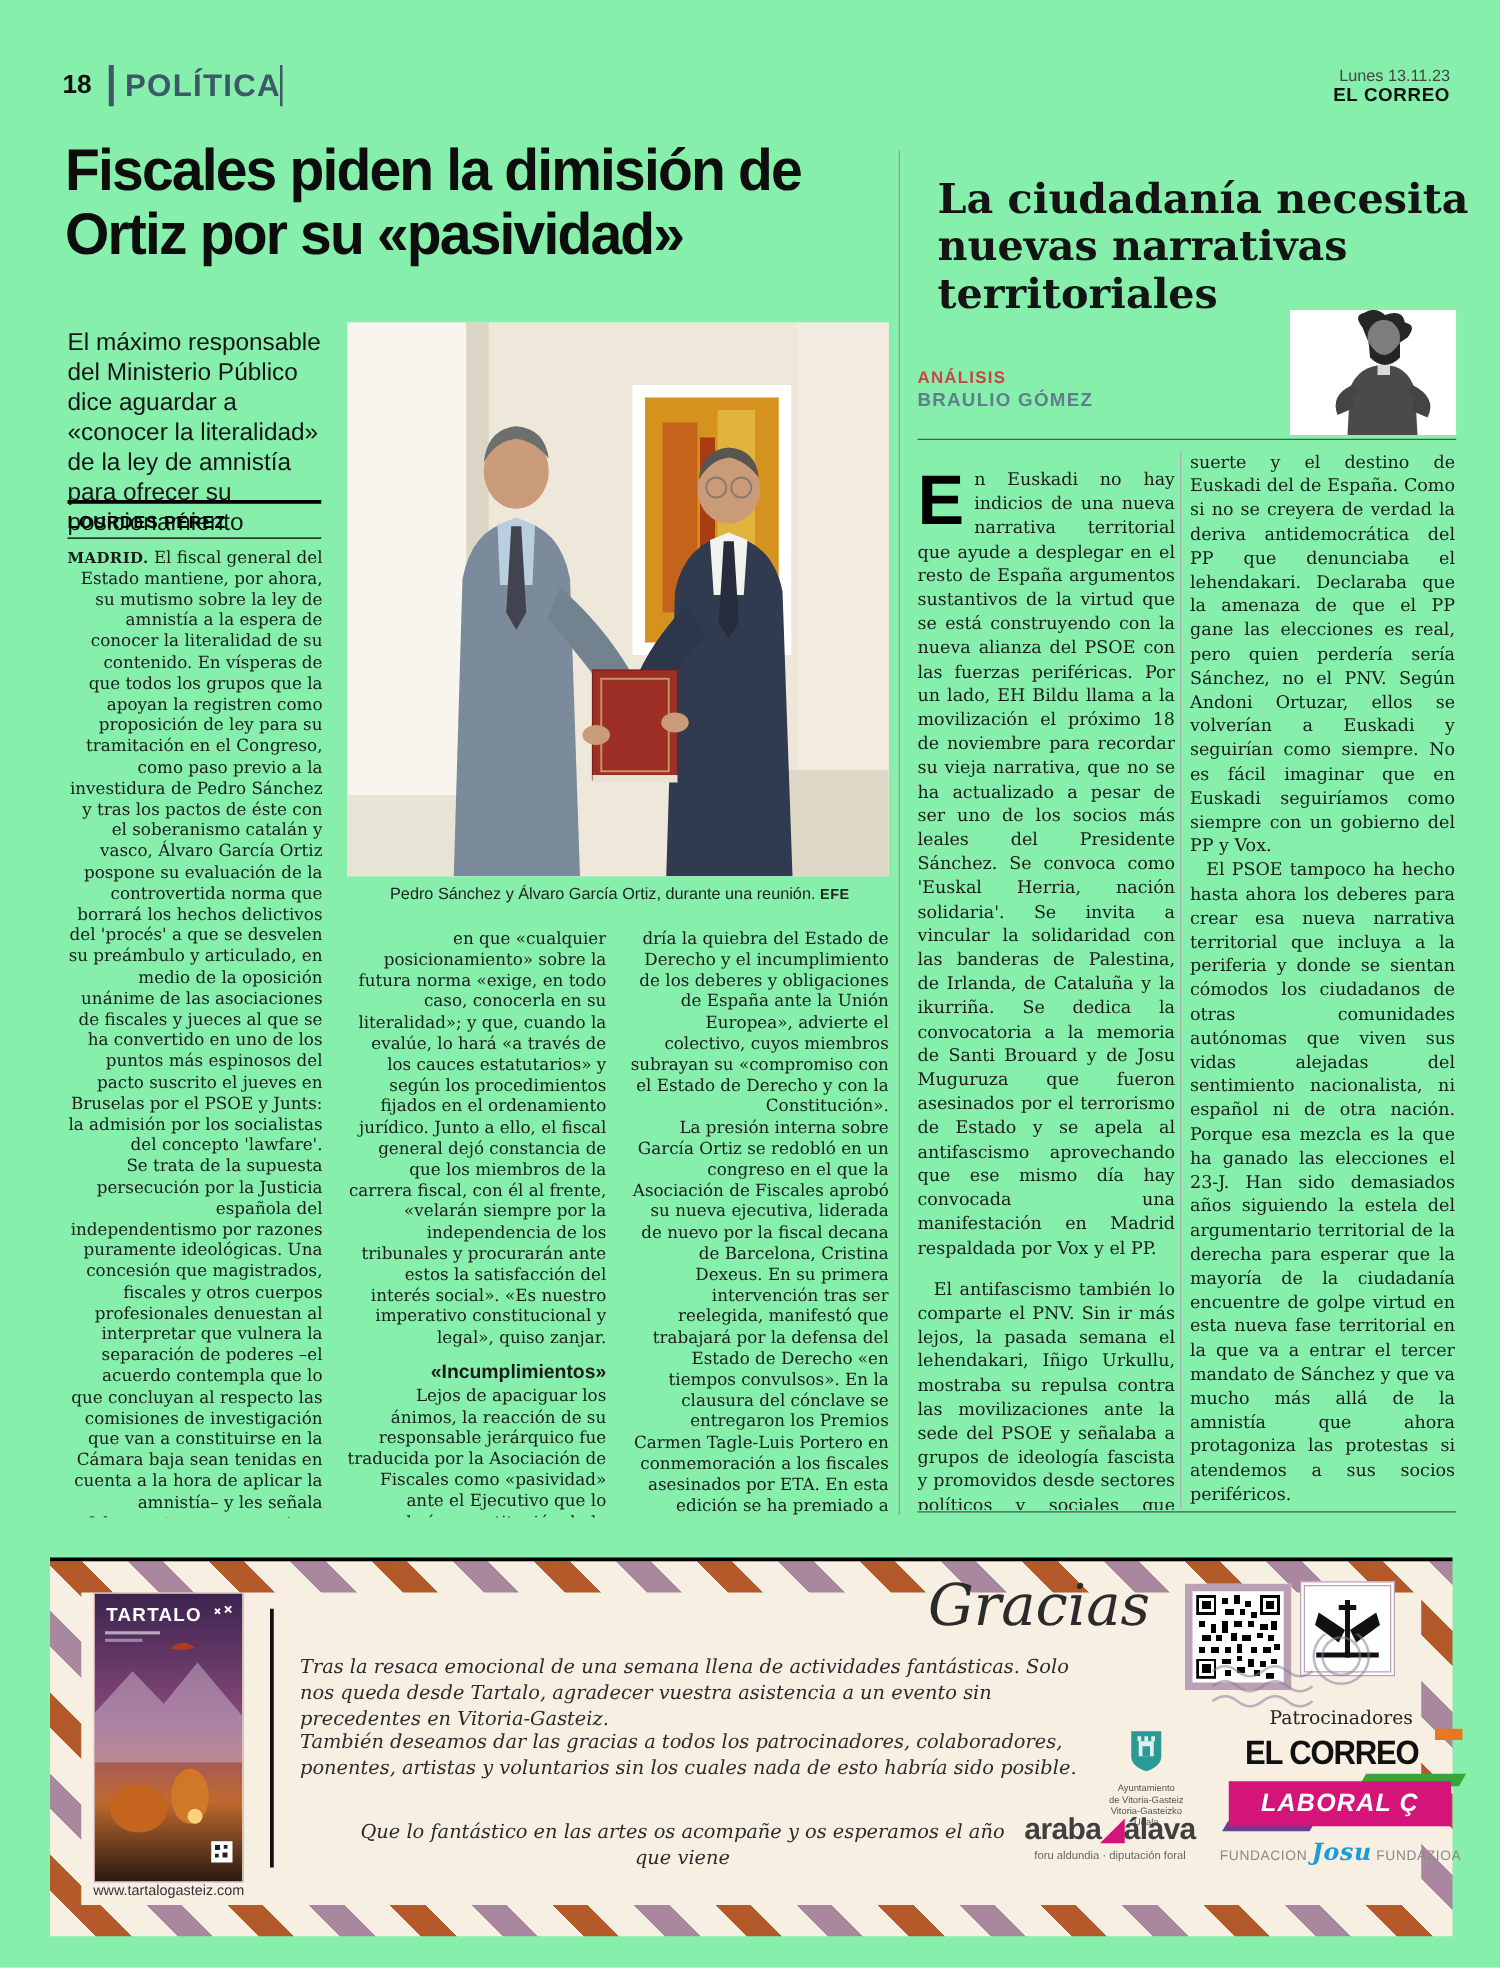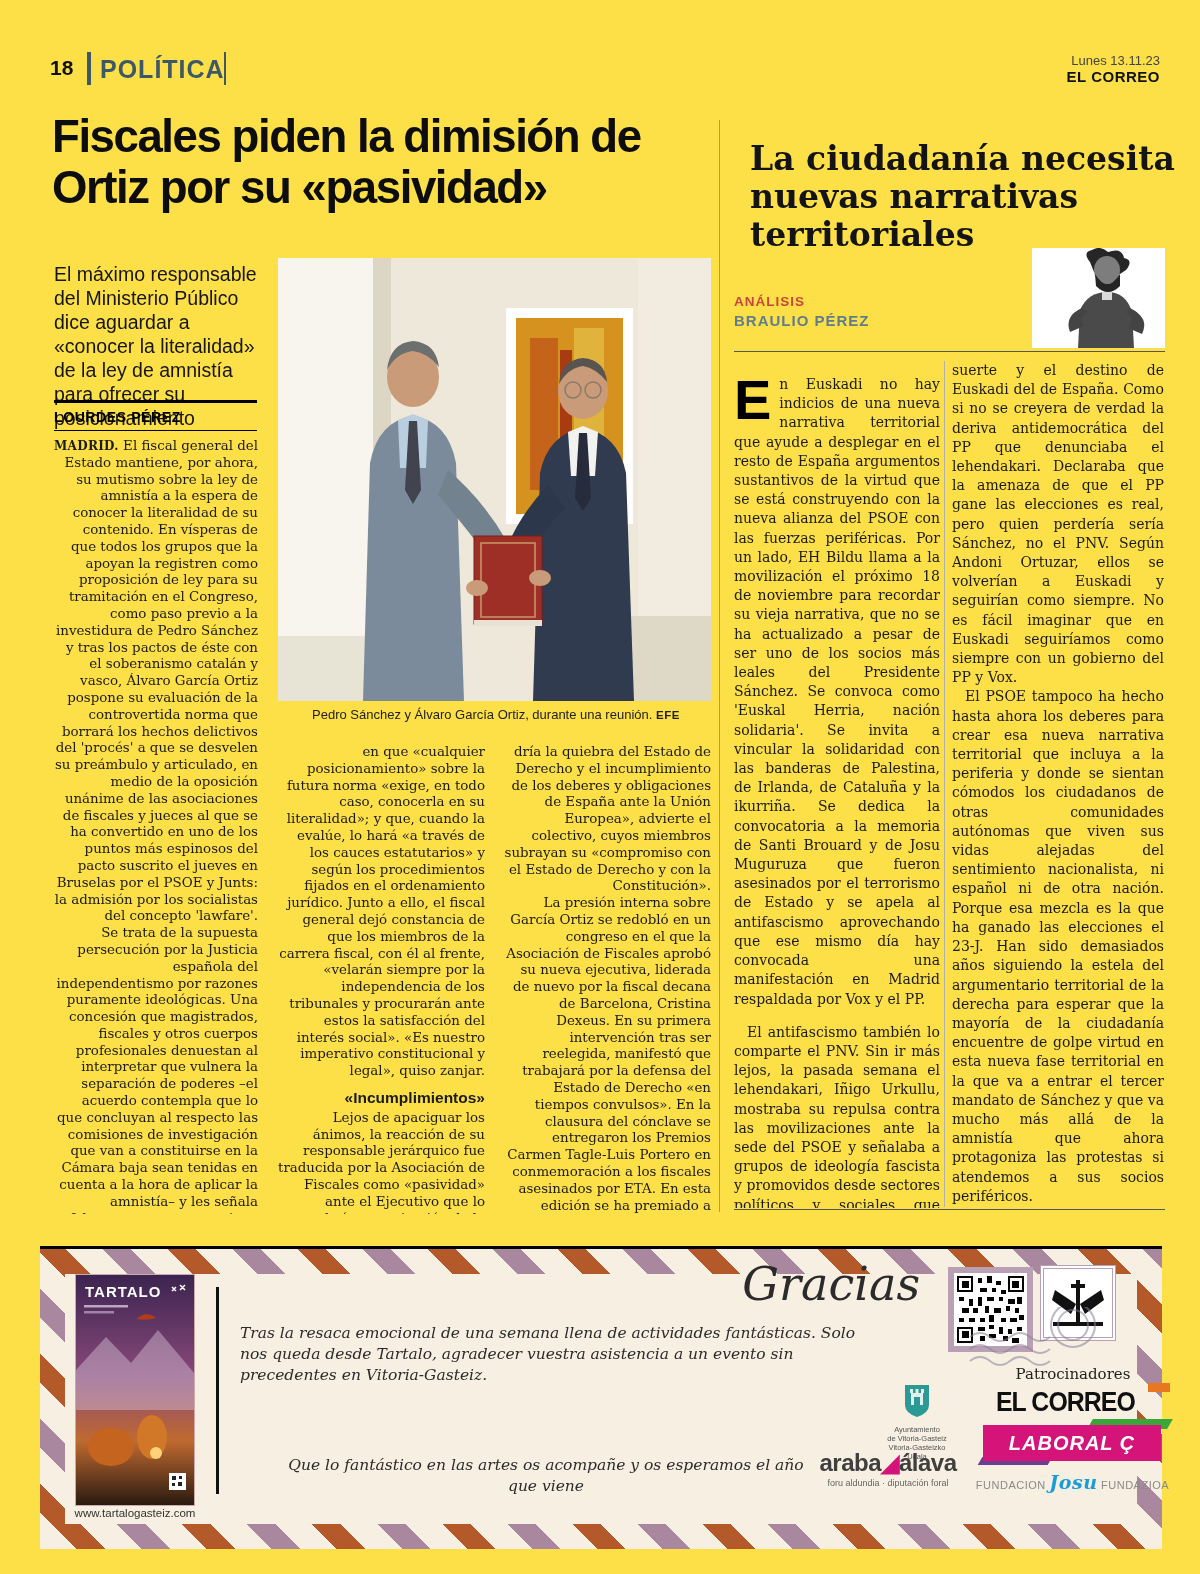--- a/index.html
+++ b/index.html
@@ -1,16 +1,16 @@
 <!DOCTYPE html>
 <html><head>
 <meta charset="utf-8">
 <style>
   html,body{margin:0;padding:0;background:#e9e9e9;}
-  .page{position:relative;width:1200px;height:1574px;margin:0 auto;background:#fde047;
+  .page{position:relative;width:1200px;height:1574px;margin:0 auto;background:#86efac;
         font-family:"Liberation Sans",sans-serif;color:#1c1c1c;overflow:hidden;}
   .abs{position:absolute;}
 
   
   .hdr-num{left:50px;top:56px;font-size:21px;font-weight:bold;color:#111;}
   .hdr-bar1{left:87px;top:52px;width:4px;height:33px;background:#3d5866;}
   .hdr-section{left:100px;top:55px;font-size:25px;font-weight:bold;letter-spacing:1px;color:#3d5866;}
   .hdr-bar2{left:224px;top:52px;width:2px;height:33px;background:#3d5866;}
   .hdr-right{left:960px;top:53px;width:200px;text-align:right;}
   .hdr-date{font-size:13px;color:#444;}
@@ -163,21 +163,21 @@
 
   <div class="abs serif bodycol col3">
     <p>dría la quiebra del Estado de Derecho y el incumplimiento de los deberes y obligaciones de España ante la Unión Europea», advierte el colectivo, cuyos miembros subrayan su «compromiso con el Estado de Derecho y con la Constitución».</p>
     <p class="ind">La presión interna sobre García Ortiz se redobló en un congreso en el que la Asociación de Fiscales aprobó su nueva ejecutiva, liderada de nuevo por la fiscal decana de Barcelona, Cristina Dexeus. En su primera intervención tras ser reelegida, manifestó que trabajará por la defensa del Estado de Derecho «en tiempos convulsos». En la clausura del cónclave se entregaron los Premios Carmen Tagle-Luis Portero en conmemoración a los fiscales asesinados por ETA. En esta edición se ha premiado a Concepción Talón, quien fuera fiscal jefe en Barcelona, por su trabajo «en condiciones adversas en los momentos más difíciles del 'procés'».</p>
   </div>
 
   <div class="abs divider-main"></div>
 
   <h2 class="abs a-head" style="margin:16px;">La ciudadanía necesita nuevas narrativas territoriales</h2>
   <div class="abs kicker">ANÁLISIS</div>
-  <div class="abs author">BRAULIO PÉREZ</div>
+  <div class="abs author">BRAULIO GÓMEZ</div>
 
   <div class="abs a-illu">
     <svg width="133" height="100" viewBox="0 0 133 100">
       <rect width="133" height="100" fill="#ffffff"></rect>
       <path d="M58 14 Q50 4 60 2 Q68 -3 76 4 Q90 -1 92 10 Q102 12 94 22 L88 26 L62 24 Z" fill="#262626"></path>
       <ellipse cx="75" cy="22" rx="13" ry="14" fill="#7d7d7d"></ellipse>
       <path d="M63 26 Q75 46 88 26 L88 38 Q76 50 64 38 Z" fill="#242424"></path>
       <path d="M48 62 Q56 44 75 44 Q94 44 100 64 L102 100 L46 100 Z" fill="#4a4a4a"></path>
       <path d="M50 60 Q32 68 38 84 L52 78 Q46 70 56 64 Z" fill="#444444"></path>
       <path d="M98 60 Q118 70 110 86 L96 80 Q104 70 94 64 Z" fill="#444444"></path>
@@ -231,20 +231,21 @@
         <path d="M96 12 l4 4 m0 -4 l-4 4 M104 10 l5 5 m0 -5 l-5 5" stroke="#fff" stroke-width="1.5"></path>
         <text x="9" y="22" font-family="Liberation Sans,sans-serif" font-size="15" font-weight="bold" fill="#ffffff" letter-spacing="1">TARTALO</text>
       </svg>
     </div>
     <div class="abs poster-url">www.tartalogasteiz.com</div>
 
     <div class="abs ad-vline"></div>
 
     <div class="abs script gracias">Gracias</div>
     <div class="abs script ad-p ad-p1">Tras la resaca emocional de una semana llena de actividades fantásticas. Solo nos queda desde Tartalo, agradecer vuestra asistencia a un evento sin precedentes en Vitoria-Gasteiz.</div>
+    <div class="abs script ad-p ad-p2">También deseamos dar las gracias a todos los patrocinadores, colaboradores, ponentes, artistas y voluntarios sin los cuales nada de esto habría sido posible.</div>
     <div class="abs script ad-p ad-p3">Que lo fantástico en las artes os acompañe y os esperamos el año que viene</div>
 
     <div class="abs qr">
       <svg width="67" height="67" viewBox="0 0 29 29" shape-rendering="crispEdges">
         <rect width="29" height="29" fill="#fff"></rect>
         <g fill="#000">
           <rect x="0" y="0" width="7" height="7"></rect>
             <rect x="1" y="1" width="5" height="5" fill="#fff"></rect>
             <rect x="2" y="2" width="3" height="3"></rect>
           <rect x="22" y="0" width="7" height="7"></rect>

